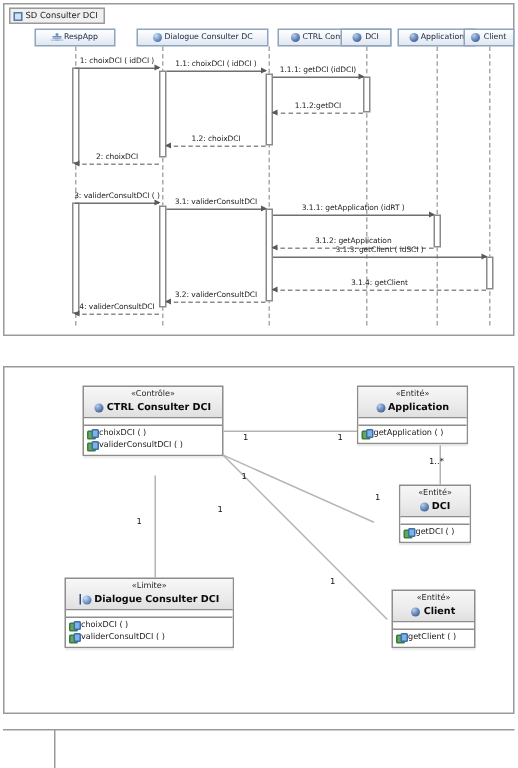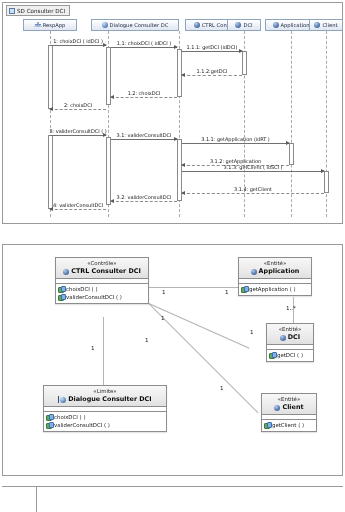--- a/index.html
+++ b/index.html
@@ -303,21 +303,21 @@
       </div>
       <div class="cls-attrs"></div>
       <div class="cls-ops">
         <div class="op">
           <span class="ico-op"></span>
           <span>getClient ( )</span>
         </div>
       </div>
     </div>
 
-    <div class="cls-box" style="left:40px; top:140px; width:124px;">
+    <div class="cls-box" style="left:40px; top:140px; width:113px;">
       <div class="cls-head">
         <div class="stereo">«Limite»</div>
         <div class="cls-name">
           <span class="ico-limite-bar"></span>
           <span class="ico-ball limite"></span>
           <span>Dialogue Consulter DCI</span>
         </div>
       </div>
       <div class="cls-attrs"></div>
       <div class="cls-ops">

